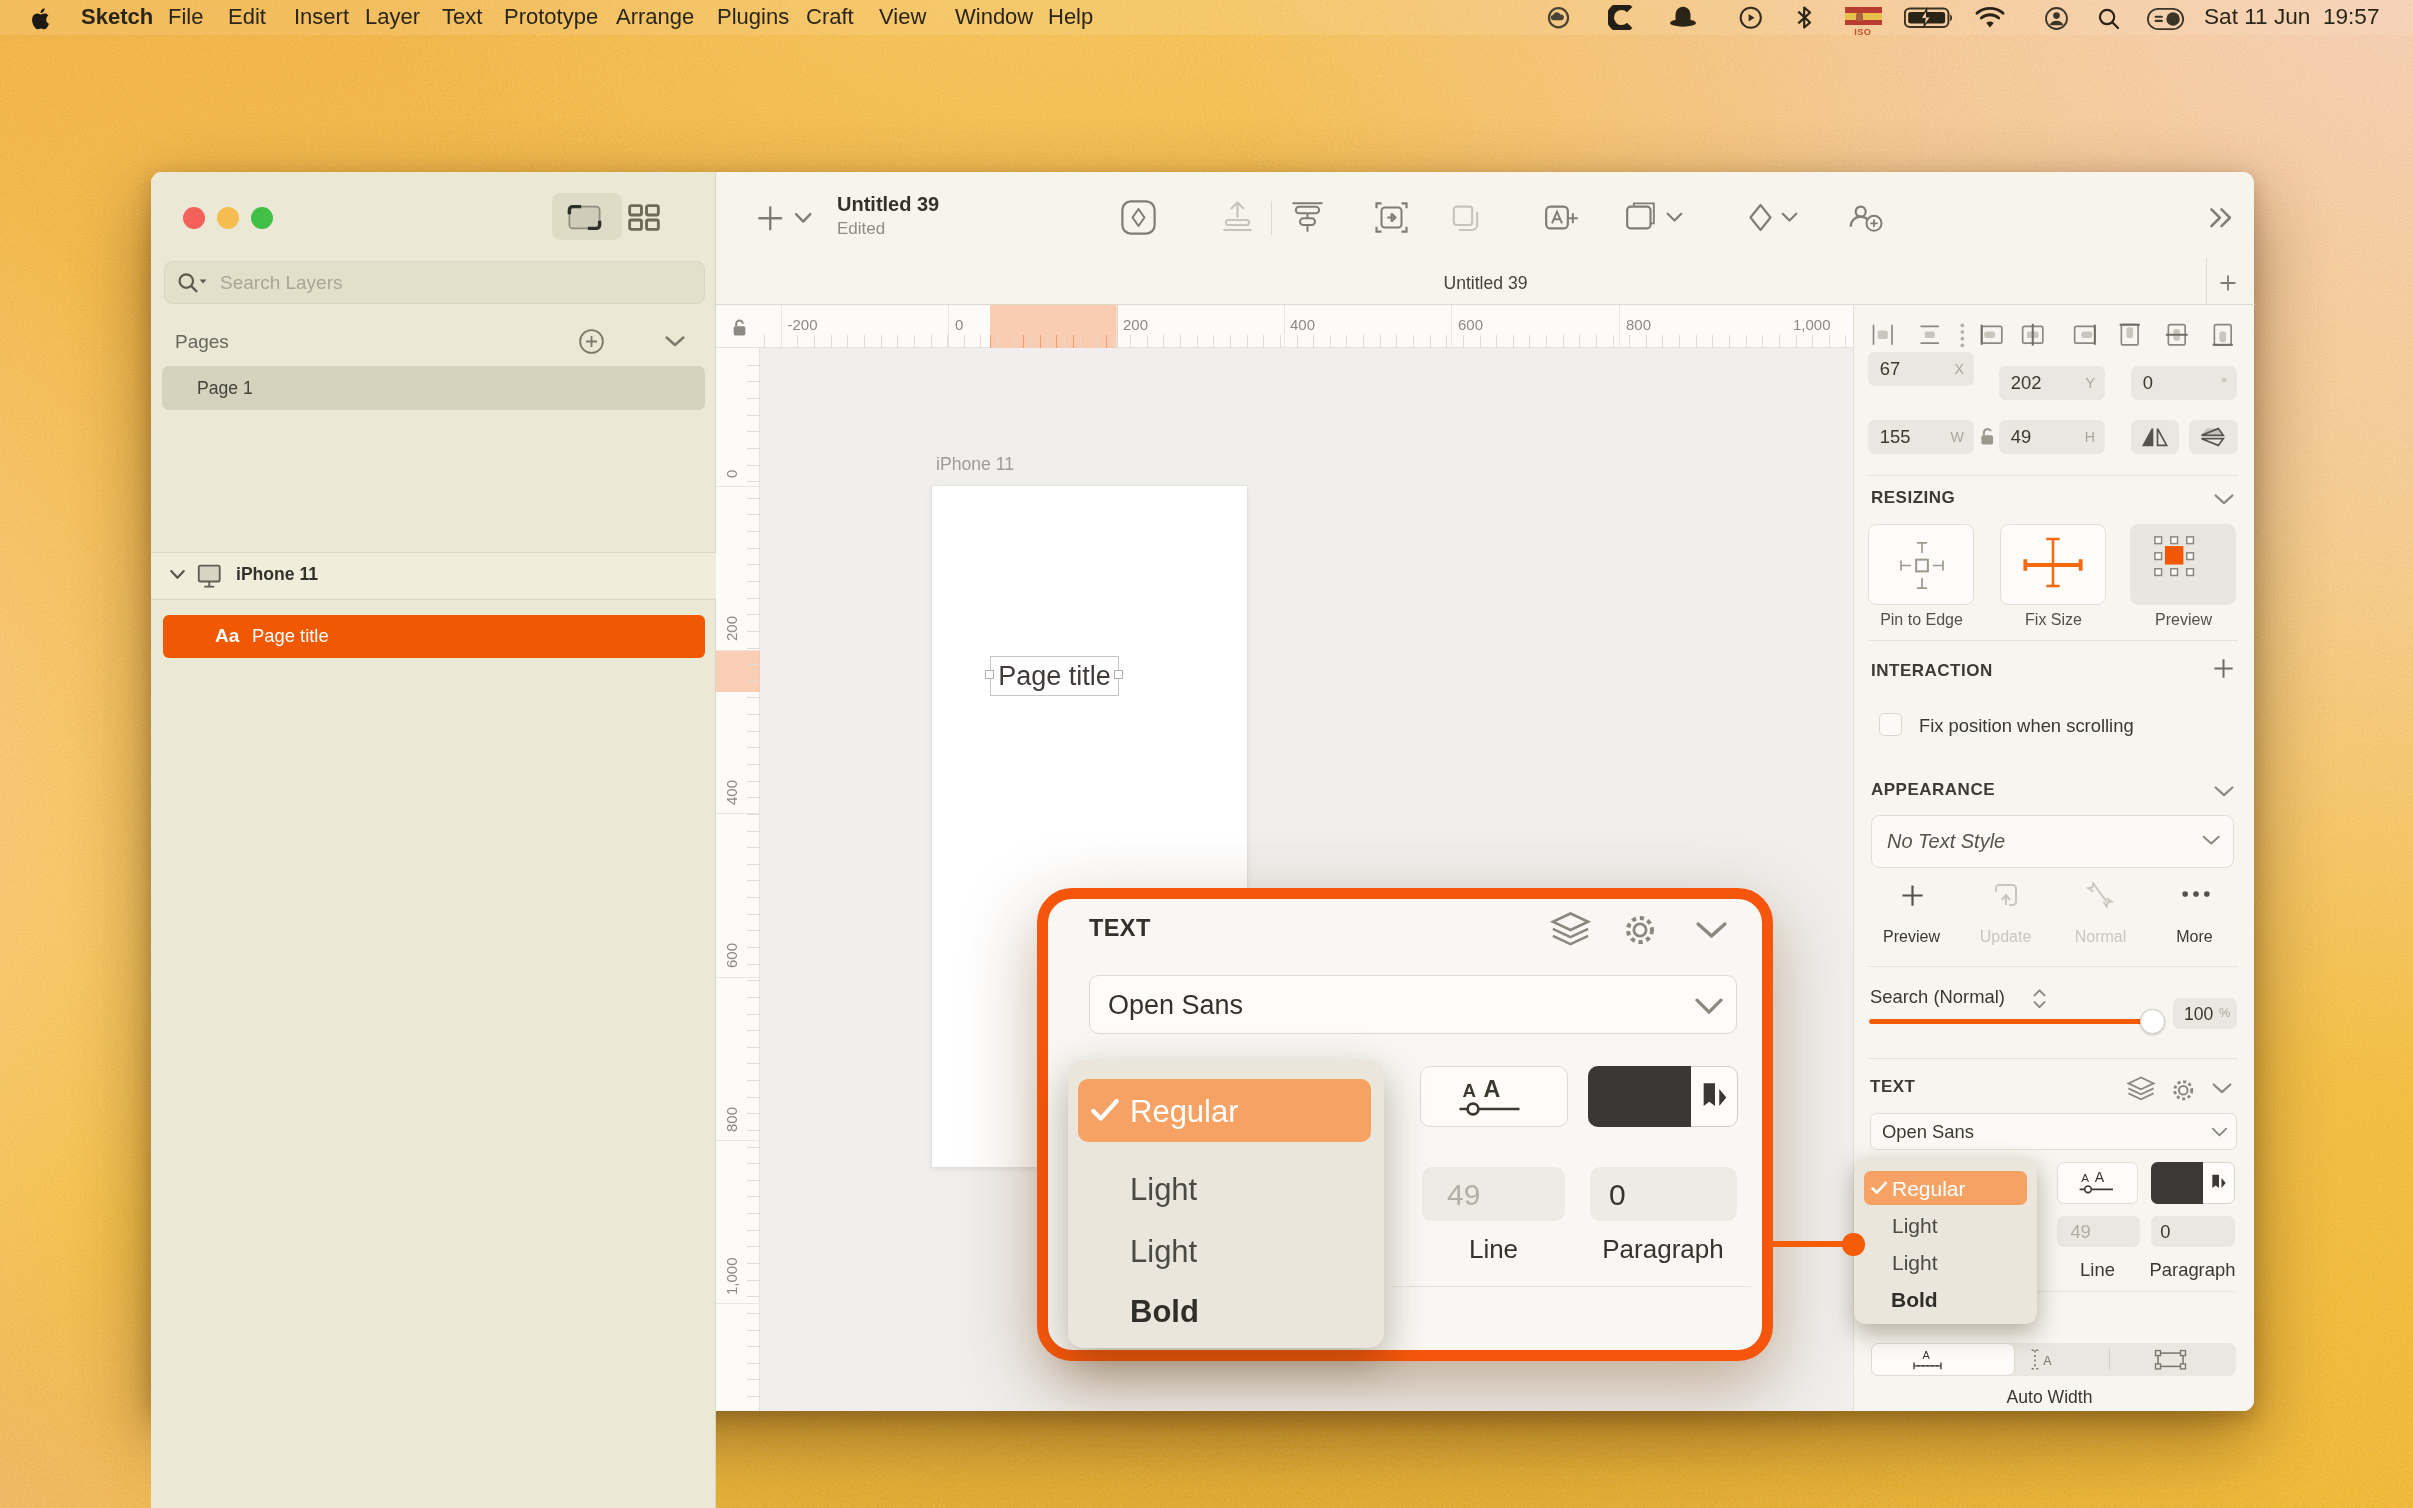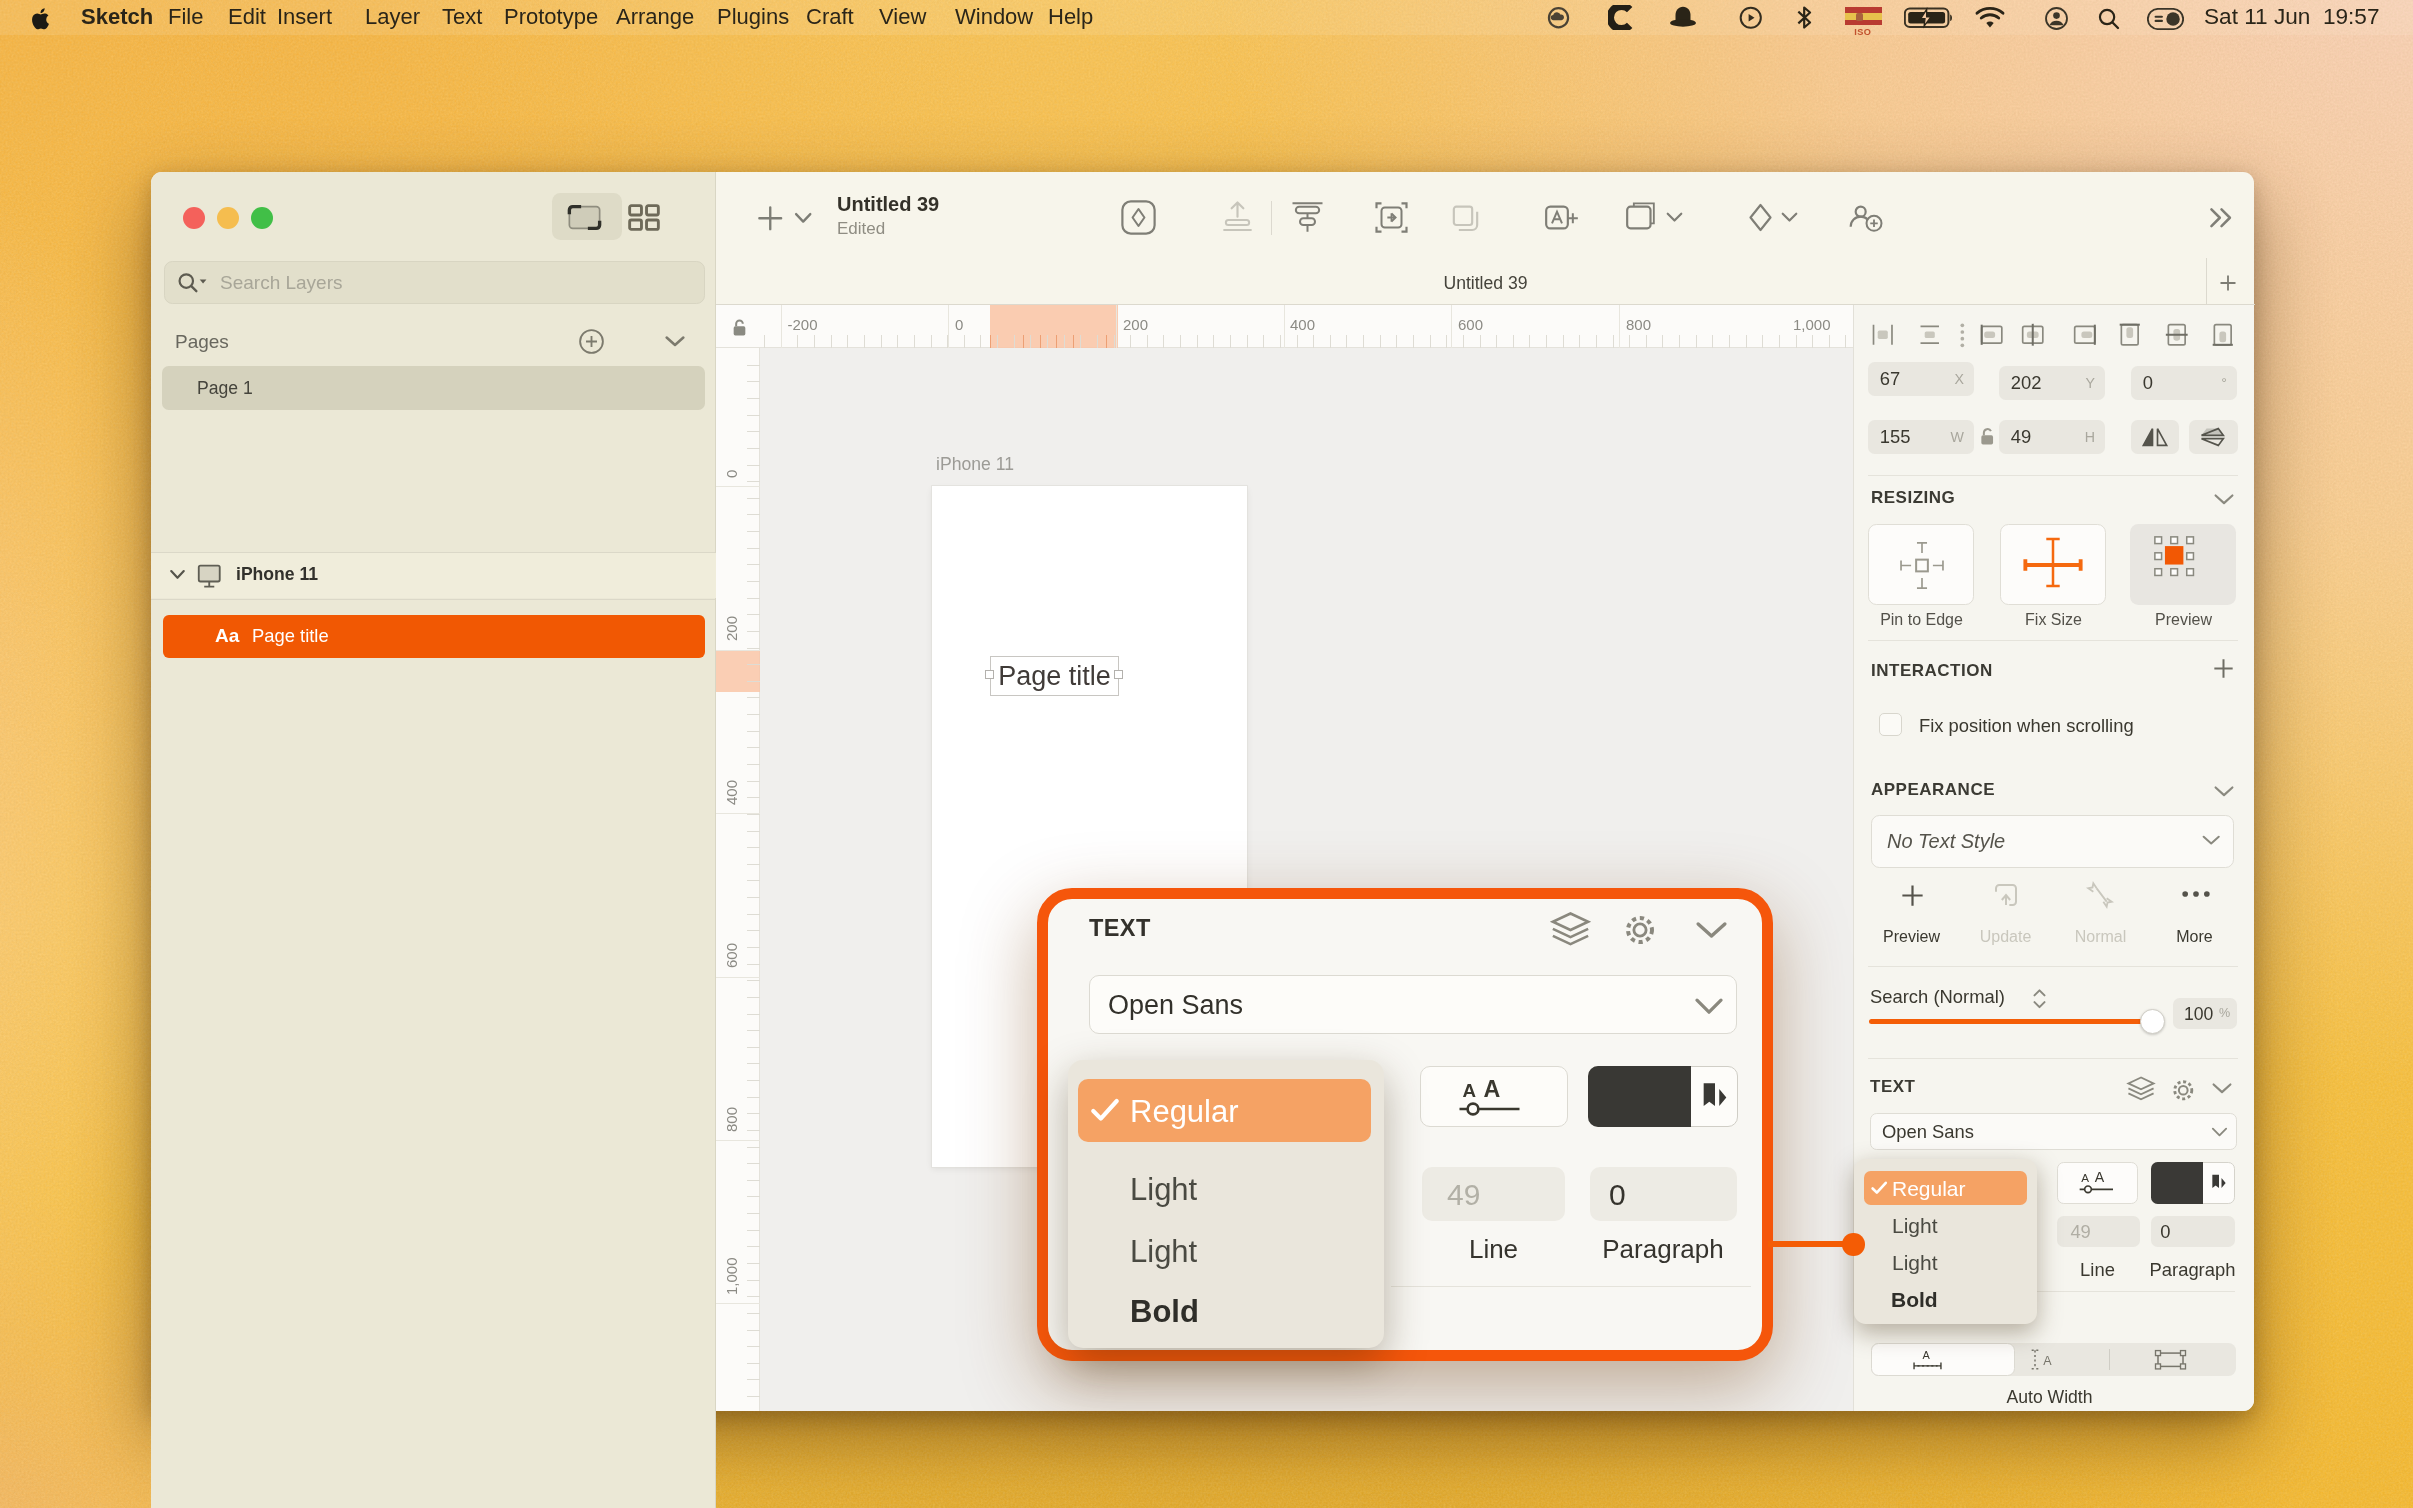--- a/index.html
+++ b/index.html
@@ -41,21 +41,21 @@
     <rect width="2880" height="1800" filter="url(#nza)" opacity=".42"></rect>
     <rect width="2880" height="1800" filter="url(#nzb)" opacity=".36"></rect>
   </svg>
 <div class="a menubar">
 <svg class="a" style="left:32px;top:6.7px" width="20" height="23.5" viewBox="0 0 17 20">
       <path fill="#1c1a14" d="M12.1 10.6c0-2.2 1.8-3.3 1.9-3.4-1-1.5-2.6-1.7-3.2-1.7-1.4-.1-2.7.8-3.4.8-.7 0-1.8-.8-2.9-.8-1.5 0-2.9.9-3.7 2.2-1.6 2.7-.4 6.8 1.1 9 .7 1.1 1.6 2.3 2.8 2.3 1.1 0 1.5-.7 2.9-.7 1.4 0 1.7.7 2.9.7 1.2 0 2-1.1 2.7-2.2.9-1.2 1.2-2.4 1.2-2.5-.1-.1-2.3-.9-2.3-3.7zM9.9 3.9c.6-.8 1-1.8.9-2.9-.9 0-2 .6-2.6 1.4-.6.7-1.1 1.8-.9 2.8 1 .1 2-.5 2.6-1.3z"></path>
     </svg>
 <div class="mi" style="left:81px;font-weight:bold">Sketch</div>
 <div class="mi" style="left:168px">File</div>
 <div class="mi" style="left:228px">Edit</div>
-<div class="mi" style="left:277px">Insert</div>
+<div class="mi" style="left:294px">Insert</div>
 <div class="mi" style="left:365px">Layer</div>
 <div class="mi" style="left:442px">Text</div>
 <div class="mi" style="left:504px">Prototype</div>
 <div class="mi" style="left:616px">Arrange</div>
 <div class="mi" style="left:717px">Plugins</div>
 <div class="mi" style="left:806px">Craft</div>
 <div class="mi" style="left:879px">View</div>
 <div class="mi" style="left:955px">Window</div>
 <div class="mi" style="left:1048px">Help</div>
 </div>
@@ -455,21 +455,21 @@
  <svg class="a" style="left:2014px;top:151px" width="23.5" height="23.5" viewBox="0 0 28 28">
       <rect x="4" y="2" width="20" height="24" rx="2" fill="none" stroke="#8a897f" stroke-width="2"></rect>
       <rect x="10" y="7" width="8" height="14" rx="3" fill="#c9c7bd"></rect>
       <path d="M1 14h26" stroke="#6f6e65" stroke-width="2.4"></path>
     </svg>
  <svg class="a" style="left:2060px;top:151px" width="23.5" height="23.5" viewBox="0 0 28 28">
       <rect x="4" y="2" width="20" height="24" rx="2" fill="none" stroke="#8a897f" stroke-width="2"></rect>
       <rect x="10" y="10" width="8" height="13" rx="3" fill="#c9c7bd"></rect>
       <path d="M2 26h24" stroke="#6f6e65" stroke-width="2.4"></path>
     </svg>
- <div class="a fld" style="left:1717px;top:190px;width:106px;height:34px">
+ <div class="a fld" style="left:1717px;top:180px;width:106px;height:34px">
       <span class="fval">67</span>
       <span class="flbl">X</span>
     </div>
  <div class="a fld" style="left:1848px;top:194px;width:106px;height:34px">
       <span class="fval">202</span>
       <span class="flbl">Y</span>
     </div>
  <div class="a fld" style="left:1980px;top:194px;width:106px;height:34px">
       <span class="fval">0</span>
       <span class="flbl">°</span>

